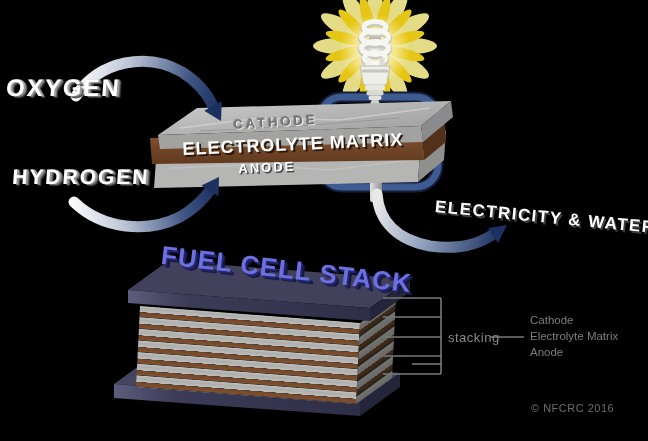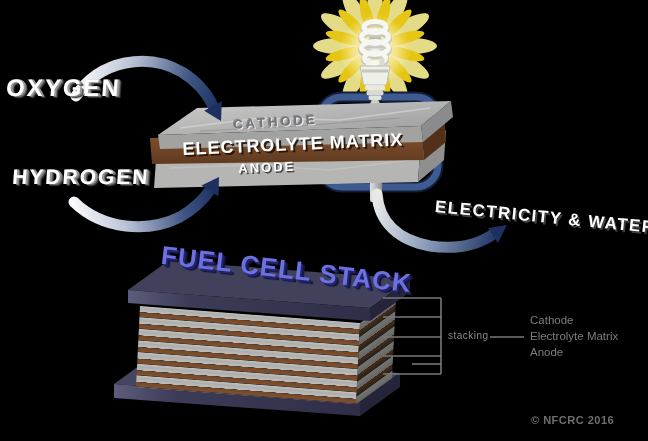--- a/index.html
+++ b/index.html
@@ -38,27 +38,27 @@
     left:436px;top:197px;font-size:17px;font-weight:bold;letter-spacing:1.5px;color:#fff;
     transform:rotate(5.5deg);
     text-shadow:2px 2px 0 rgba(70,70,70,.9),3px 3px 2px rgba(0,0,0,.7);
   }
   .lbl-stack-title{
     left:163px;top:240px;font-size:26px;font-weight:bold;letter-spacing:1px;color:#6c70e0;
     transform:rotate(6.5deg);
     text-shadow:2px 2px 0 #23246b,4px 3px 1px #15163f;
   }
   .lbl-stacking{
-    left:448px;top:330px;font-size:10px;color:#8a8a8a;letter-spacing:.5px;
+    left:448px;top:330px;font-size:13px;color:#8a8a8a;letter-spacing:.5px;
   }
   .stack-legend{
     position:absolute;left:530px;top:312px;font-size:11.5px;line-height:16px;color:#7d7d7d;
   }
   .lbl-copyright{
-    left:531px;top:414px;font-size:11px;font-weight:bold;color:#6e6e6e;letter-spacing:.5px;text-align:center;
+    left:531px;top:402px;font-size:11px;font-weight:normal;color:#6e6e6e;letter-spacing:.5px;text-align:center;
   }
 </style>
 </head>
 <body>
 
 <div class="canvas">
 
 <svg width="648" height="441" viewBox="0 0 648 441">
   <defs>
     <linearGradient id="oxGrad" gradientUnits="userSpaceOnUse" x1="76" y1="70" x2="218" y2="112">

